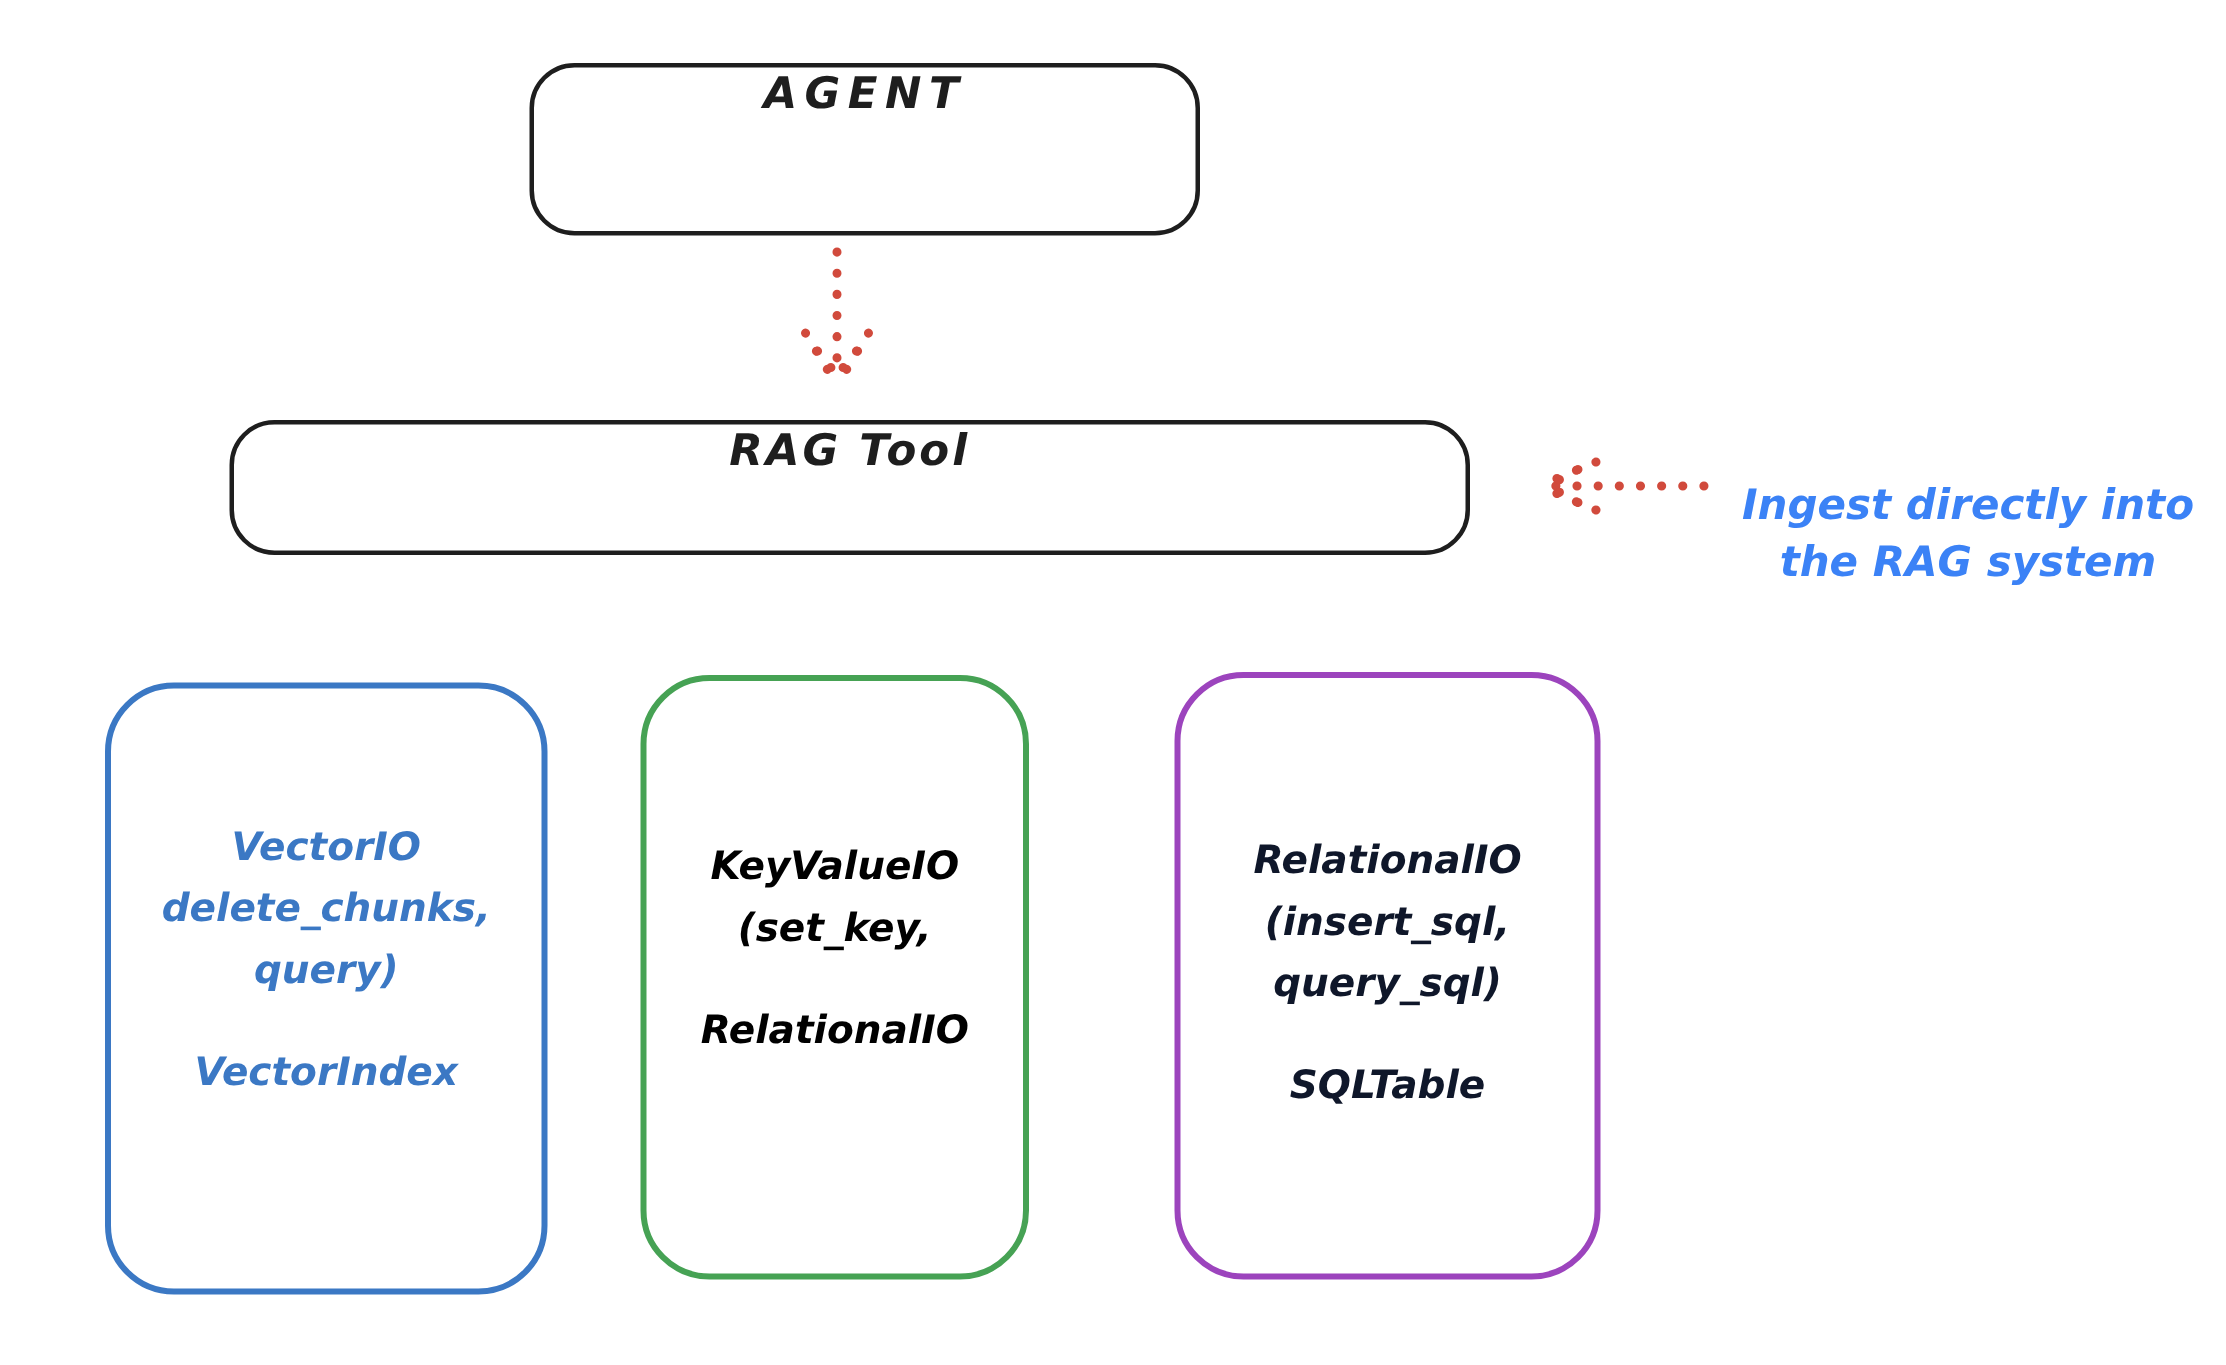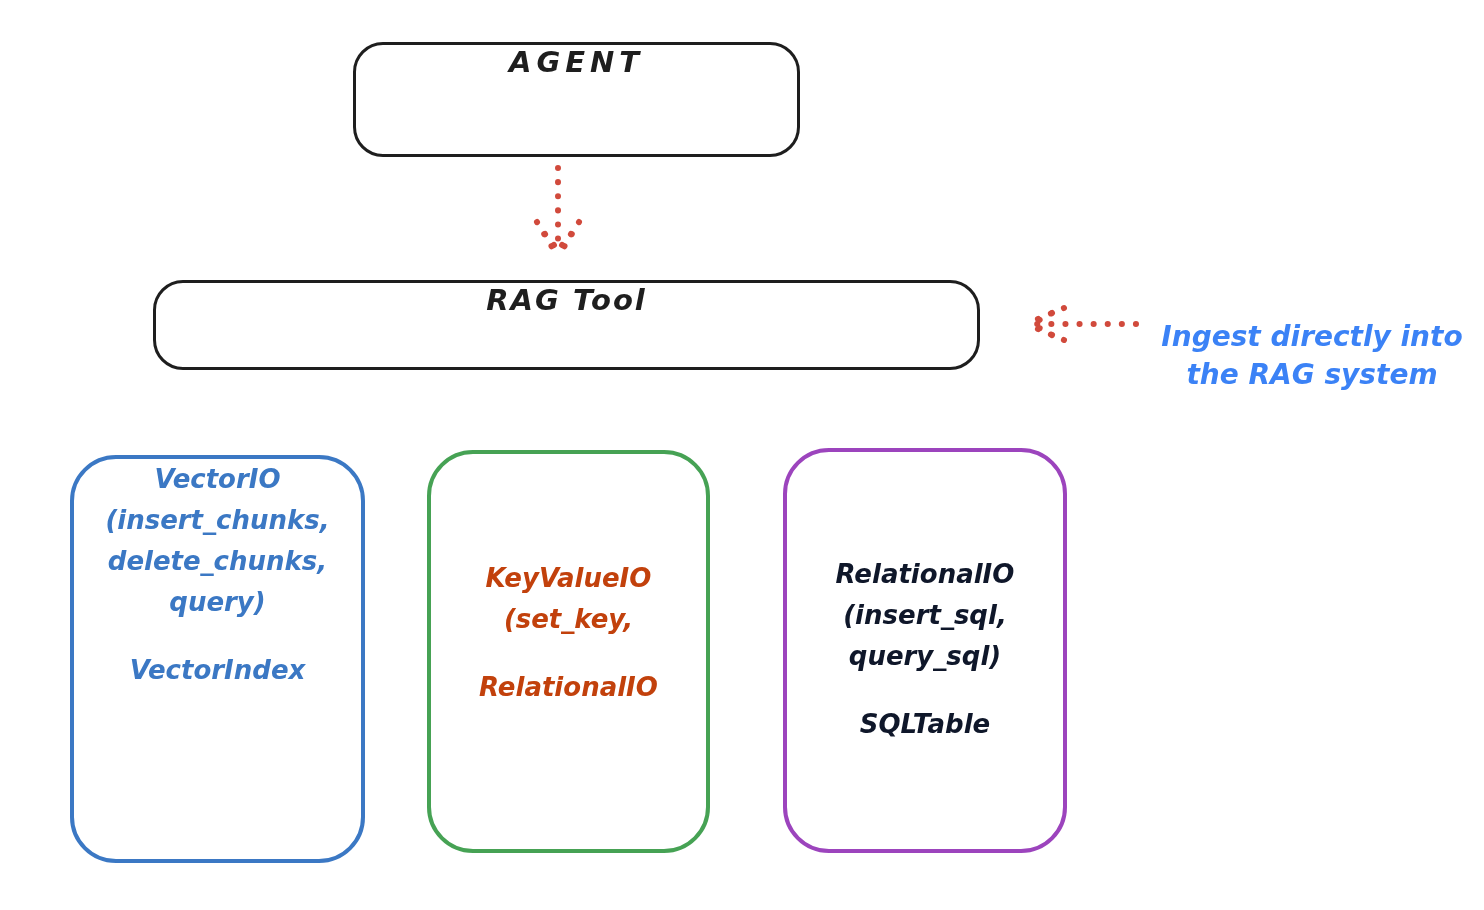--- a/index.html
+++ b/index.html
@@ -43,25 +43,25 @@
     flex-direction: column;
     align-items: center;
     text-align: center;
     font-weight: 600;
     font-style: italic;
     font-size: 26px;
     line-height: 41px;
   }
   #vector-box {
     left: 70px; top: 455px; width: 295px; height: 408px;
-    border: 4px solid #3b78c4; color: #3b78c4; 
+    border: 4px solid #3b78c4; color: #3b78c4; padding-top: 86px;
   }
   #keyvalue-box {
-    left: 427px; top: 450px; width: 283px; height: 403px;
-    border: 4px solid #46a254; color: #c2410c; padding-top: 104px;
+    left: 427px; top: 450px; width: 259px; height: 403px;
+    border: 4px solid #46a254; color: #000000; padding-top: 104px;
   }
   #relational-box {
     left: 783px; top: 448px; width: 284px; height: 405px;
     border: 4px solid #9c44bd; color: #0f172a; padding-top: 102px;
   }
   .index-label { margin-top: 27px; }
 
   
   #annotation-text {
     position: absolute;
@@ -112,21 +112,20 @@
     </g>
   </svg>
 
   <div id="annotation-text">
     <div>Ingest directly into</div>
     <div>the RAG system</div>
   </div>
 
   <div class="store-box" id="vector-box">
     <div>VectorIO</div>
-    <div>(insert_chunks,</div>
     <div>delete_chunks,</div>
     <div>query)</div>
     <div class="index-label">VectorIndex</div>
   </div>
 
   <div class="store-box" id="keyvalue-box">
     <div>KeyValueIO</div>
     <div>(set_key,</div>
     <div class="index-label">RelationalIO</div>
   </div>

